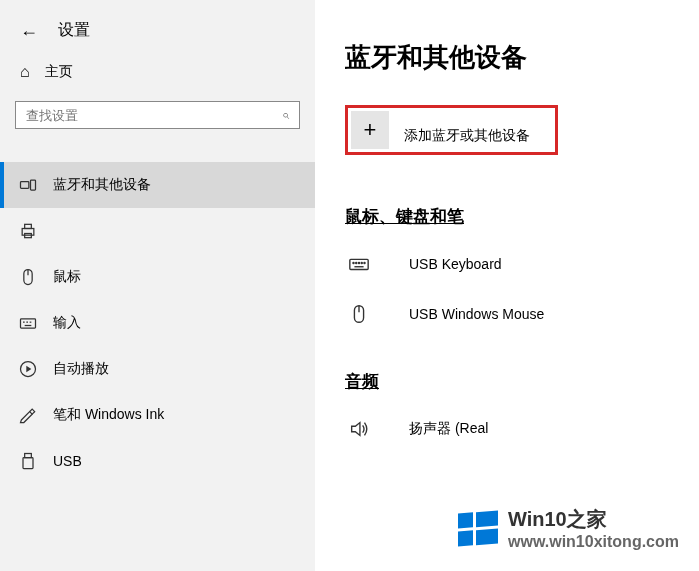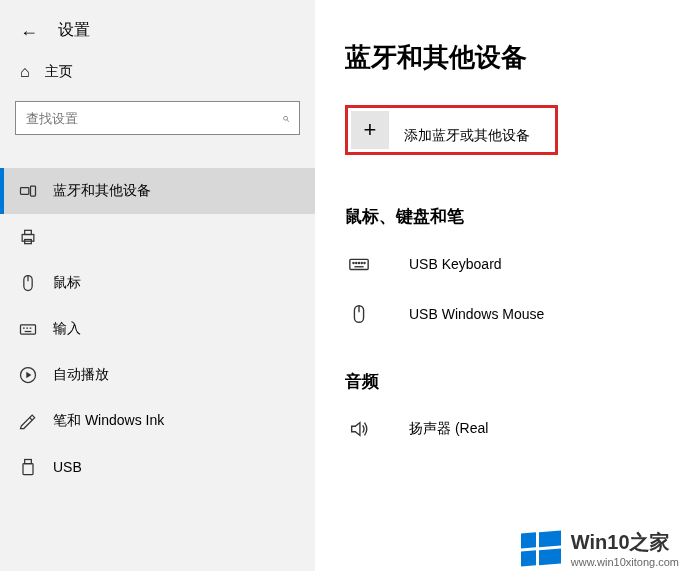--- a/index.html
+++ b/index.html
@@ -48,21 +48,21 @@
       font-size: 16px;
     }
     .home-label {
       font-size: 14px;
       text-align: center;
     }
     .search-box {
       margin: 8px 15px;
       border: 1px solid #888;
       background: #fff;
-      height: 34px;
+      height: 28px;
       display: flex;
       align-items: center;
       padding: 0 10px;
       justify-content: space-between;
     }
     .search-input {
       border: none;
       outline: none;
       font-size: 13px;
       flex: 1;
@@ -130,20 +130,21 @@
       margin-right: 15px;
     }
     .add-device-label {
       font-size: 14px;
       margin-top: 12px;
     }
     .group-title {
       font-size: 17px;
       font-weight: 600;
       margin-bottom: 15px;
+      text-decoration: underline;
     }
     .device-row {
       display: flex;
       align-items: center;
       gap: 36px;
       padding: 10px 0;
       margin-bottom: 8px;
     }
     .device-icon {
       width: 28px;
@@ -153,21 +154,21 @@
     }
     .device-label {
       font-size: 14px;
     }
     .section-gap {
       margin-top: 35px;
     }
     .watermark {
       position: absolute;
       right: 20px;
-      bottom: 3px;
+      bottom: 20px;
       display: flex;
       align-items: center;
       gap: 10px;
     }
     .win-logo {
       display: grid;
       grid-template-columns: 15px 22px;
       grid-template-rows: 15px 15px;
       gap: 3px;
       transform: skewY(-4deg);
@@ -178,22 +179,23 @@
     .watermark-text {
       display: flex;
       flex-direction: column;
     }
     .watermark-title {
       font-size: 20px;
       font-weight: bold;
       color: #333;
     }
     .watermark-url {
-      font-size: 11px;
+      font-size: 16px;
       color: #666;
+      font-weight: bold;
     }
     .icon-svg {
       width: 22px;
       height: 22px;
       stroke: #333;
       fill: none;
       stroke-width: 1.5;
     }
   </style>
 </head>

